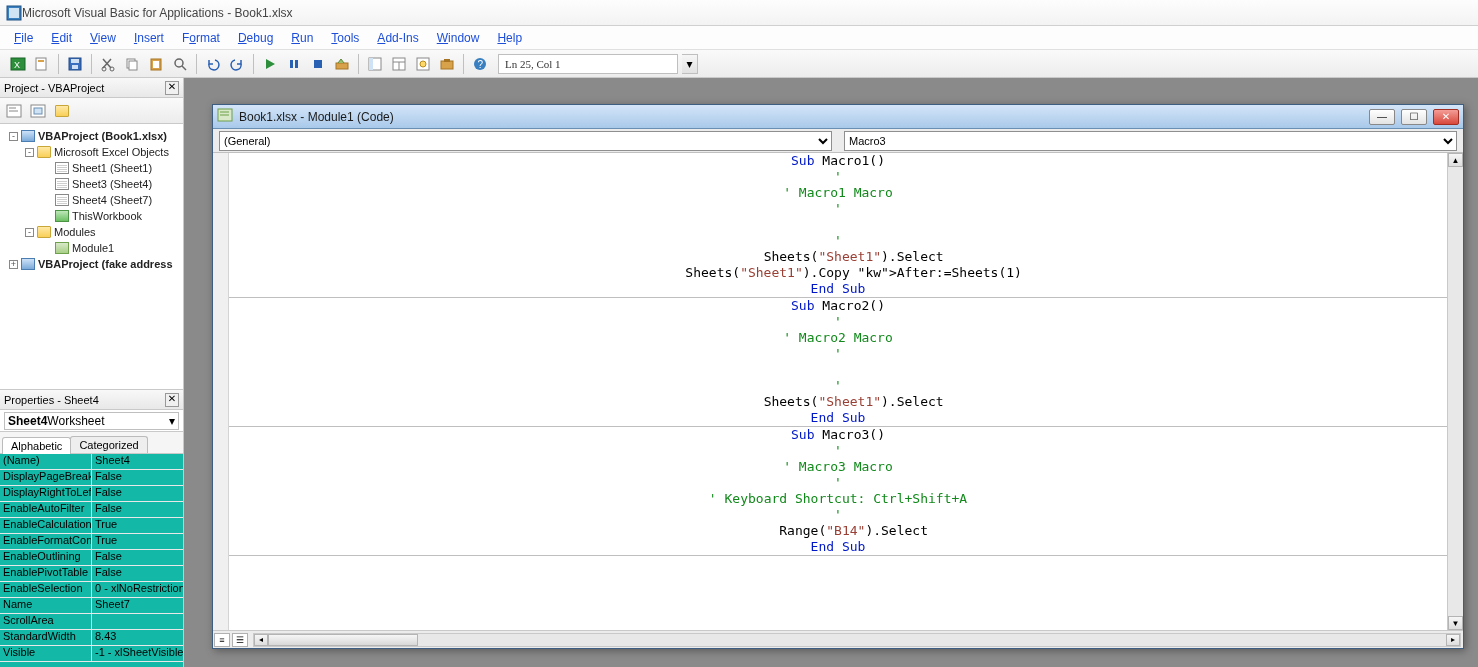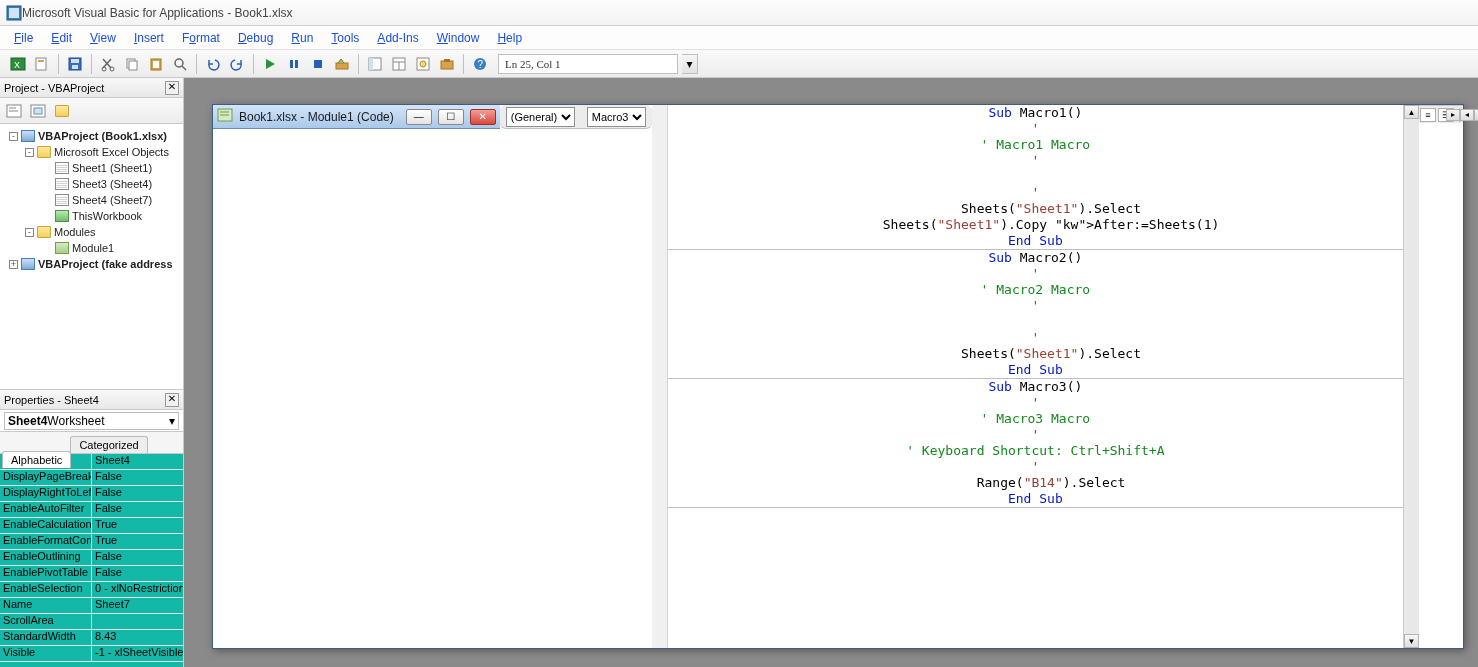--- a/index.html
+++ b/index.html
@@ -38,34 +38,34 @@
   .sheet-ic { background: #fff; border: 1px solid #888; position: relative; }
   .sheet-ic::after { content:""; position:absolute; inset:1px; background: repeating-linear-gradient(#fff,#fff 1px,#cfcfcf 1px,#cfcfcf 2px); }
   .module-ic { background: linear-gradient(#d8e8c8,#a8cf87); border: 1px solid #6fa04b; }
   .vba-ic { background: linear-gradient(#cde2f7,#7baad9); border: 1px solid #4a7eb2; }
   .bold { font-weight: bold; }
 
   .props-holder { display:flex;flex-direction:column; }
   .props-combo { height: 22px; padding: 2px 4px; background: #fff; border-bottom: 1px solid #c9c9c9; display:flex;align-items:center; }
   .props-tabs { height: 22px; display: flex; align-items: flex-end; padding: 0 2px; background: #f5f5f5; border-bottom: 1px solid #c9c9c9; gap: 0; }
   .ptab { padding: 2px 8px; font-size: 11px; border: 1px solid #bbb; border-bottom: none; background: #eee; border-radius: 3px 3px 0 0; margin-right: -1px; }
-  .ptab.active { background: #fff; position: relative; top: 15px; }
+  .ptab.active { background: #fff; position: relative; top: 1px; }
   .props-grid { flex: 1; overflow: auto; background: #14b8a6; }
   .prow { display: flex; font-size: 11px; border-bottom: 1px solid #e8e8e8; height: 16px; }
   .pkey { width: 92px; padding: 0 3px; border-right: 1px solid #d8d8d8; overflow: hidden; white-space: nowrap; }
   .pval { flex: 1; padding: 0 3px; overflow: hidden; white-space: nowrap; }
 
   
   .mdi { flex: 1; background: #8a8a8a; position: relative; }
-  .code-window { position: absolute; left: 28px; top: 26px; right: 14px; bottom: 18px; background: #fff; border: 1px solid #3d5e80; box-shadow: 2px 2px 8px rgba(0,0,0,.35); display: flex; flex-direction: row; }
+  .code-window { position: absolute; left: 28px; top: 26px; right: 14px; bottom: 18px; background: #fff; border: 1px solid #3d5e80; box-shadow: 2px 2px 8px rgba(0,0,0,.35); display: flex; flex-direction: column; }
   .cw-title { height: 24px; background: linear-gradient(#d3e5f8,#a9c9ea); border-bottom: 1px solid #6a8fb4; display: flex; align-items: center; padding: 0 4px; gap: 6px; font-size: 12px; color: #1a1a1a; }
   .cw-title .spacer { flex: 1; }
   .winbtn { width: 26px; height: 16px; border: 1px solid #888; background: linear-gradient(#fff,#e3e3e3); border-radius: 2px; display: flex; align-items: center; justify-content: center; font-size: 10px;}
   .winbtn.close { background: linear-gradient(#f39d97,#d9483b); color: #fff; border-color: #a12e23; }
-  .cw-drops { height: 24px; display: flex; gap: 12px; padding: 2px 6px; background: #ececec; border-bottom: 1px solid #c0c0c0; border-radius: 6px; }
+  .cw-drops { height: 24px; display: flex; gap: 12px; padding: 2px 6px; background: #ececec; border-bottom: 1px solid #c0c0c0; }
   .cw-drops select { flex: 1; font-size: 11px; height: 20px; border: 1px solid #8f8f8f; background: #fff; }
   .cw-body { flex: 1; display: flex; overflow: hidden; position: relative; text-align: center; }
   .gutter { width: 16px; background: #f0f0f0; border-right: 1px solid #d4d4d4; }
   .code { flex: 1; font-family: Consolas, "Courier New", monospace; font-size: 13px; line-height: 16px; overflow: auto; background: #fff; position: relative; }
   .code pre { margin: 0; padding: 0 4px; white-space: pre; }
   .kw { color: #0018c8; }
   .cmt { color: #128a1b; }
   .str { color: #9a3f34; }
   .hr-sep { border: none; border-top: 1px solid #bfbfbf; margin: 0; }
   .cursor-bar { position: absolute; width: 1px; height: 15px; background: #000; }

